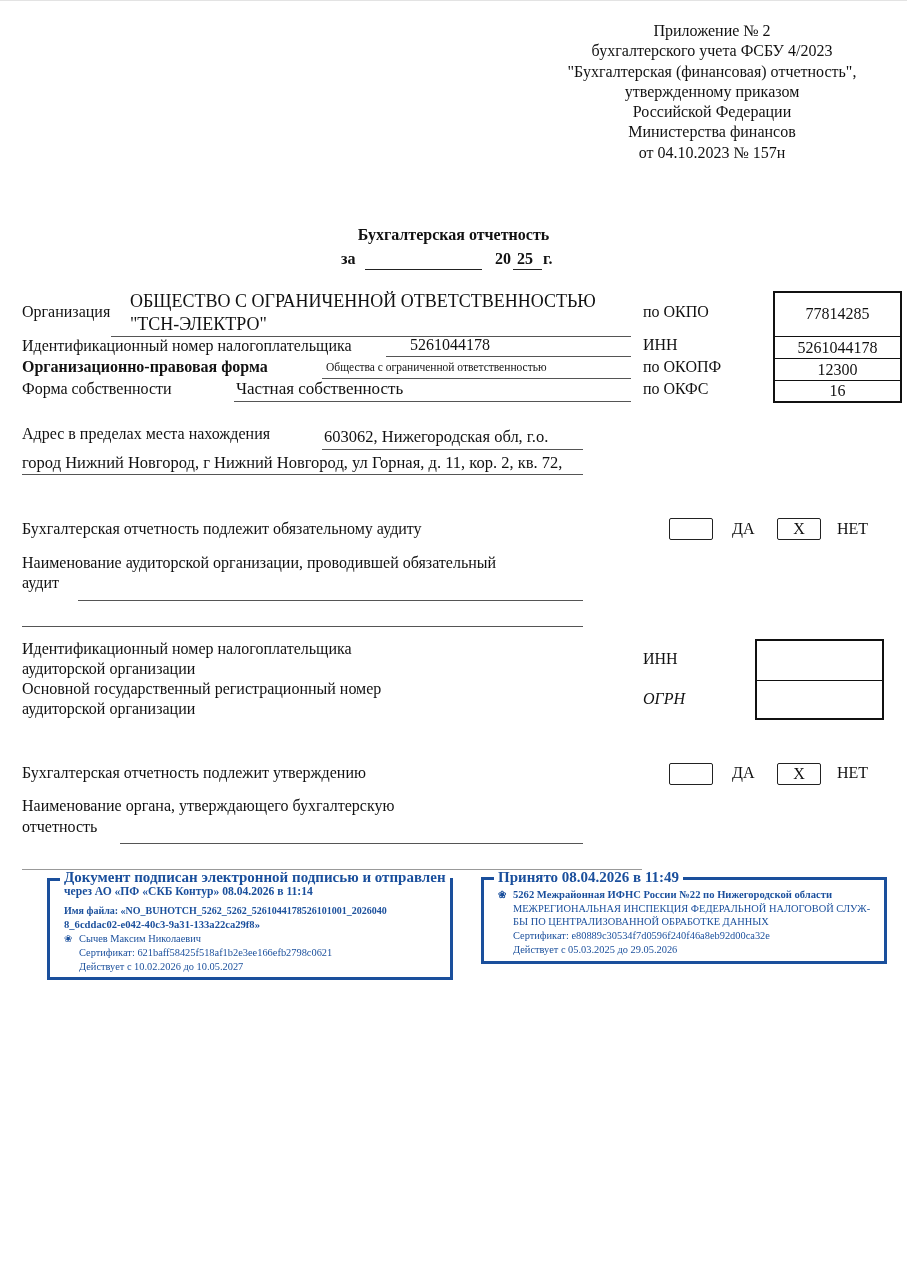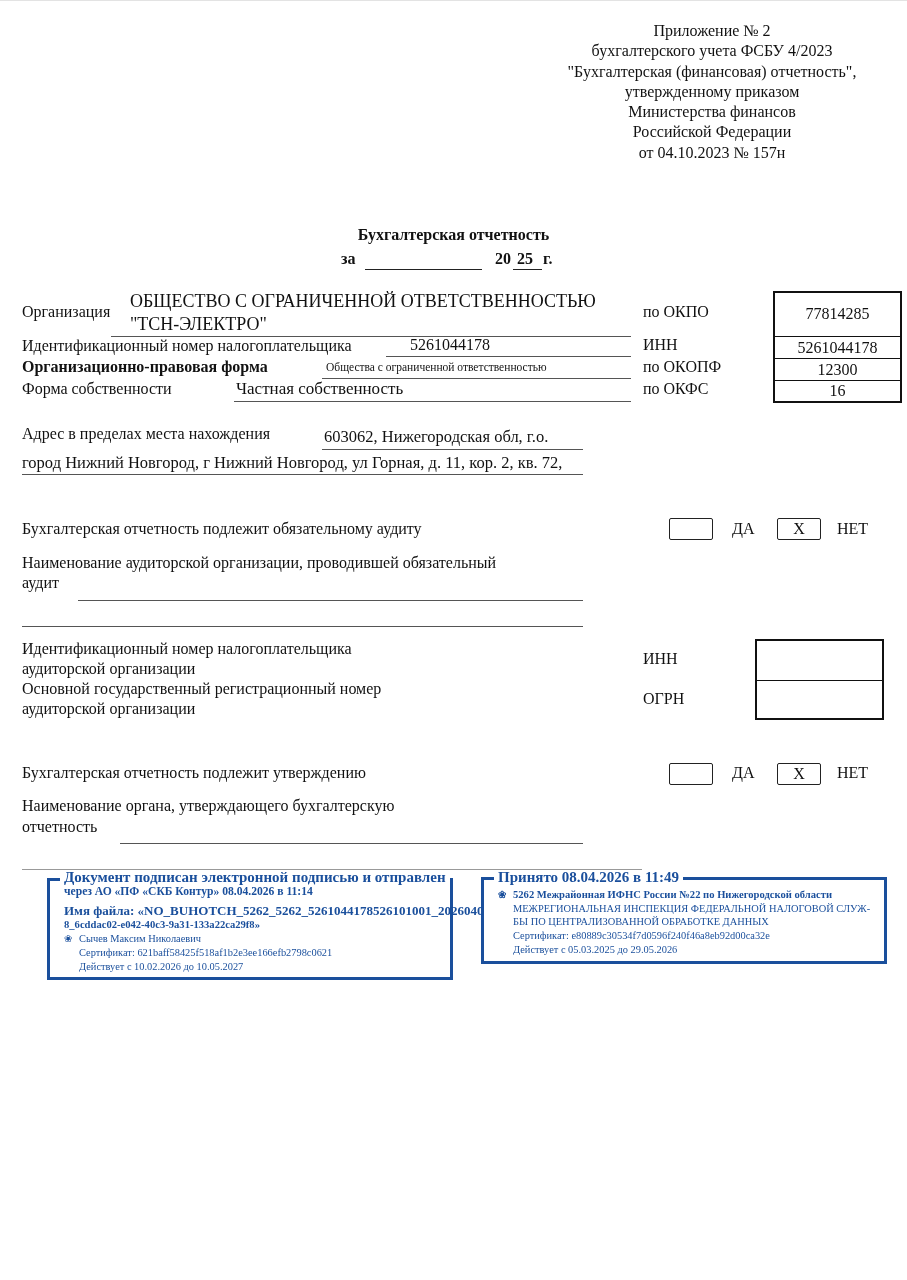--- a/index.html
+++ b/index.html
@@ -32,22 +32,22 @@
 </head>
 <body>
 
 <div class="topline"></div>
 
 <div class="annex">
   <div>Приложение № 2</div>
   <div>бухгалтерского учета ФСБУ 4/2023</div>
   <div>"Бухгалтерская (финансовая) отчетность",</div>
   <div>утвержденному приказом</div>
+  <div>Российской Федерации</div>
   <div>Министерства финансов</div>
-  <div>Российской Федерации</div>
   <div>от 04.10.2023 № 157н</div>
 </div>
 
 <div class="title">Бухгалтерская отчетность</div>
 <span class="abs period" style="left:341px; top:250px;">за</span>
 <span class="abs period" style="left:366px; top:250px; width:116px; text-align:center;"></span>
 <div class="uline" style="left:365px; top:269px; width:117px; background:#222;"></div>
 <span class="abs period" style="left:495px; top:250px;">20</span>
 <span class="abs period" style="left:517px; top:250px;">25</span>
 <div class="uline" style="left:513px; top:269px; width:29px; background:#222;"></div>
@@ -99,21 +99,21 @@
 <span class="val" style="left:80px; top:580px;"></span>
 <div class="uline" style="left:78px; top:600px; width:505px;"></div>
 <div class="uline" style="left:22px; top:626px; width:561px;"></div>
 
 <span class="lbl" style="left:22px; top:640px;">Идентификационный номер налогоплательщика</span>
 <span class="lbl" style="left:22px; top:660px;">аудиторской организации</span>
 <span class="lbl" style="left:22px; top:680px;">Основной государственный регистрационный номер</span>
 <span class="lbl" style="left:22px; top:700px;">аудиторской организации</span>
 
 <span class="lbl" style="left:643px; top:650px;">ИНН</span>
-<span class="lbl" style="left:643px; top:690px;">ОГРН</span>
+<span class="lbl" style="left:643px; top:690px;font-style:italic;">ОГРН</span>
 <div class="codebox" style="top:639px; height:81px;">
   <div class="codecell" style="top:0; height:40px; line-height:40px; border-bottom:1px solid #111;"></div>
   <div class="codecell" style="top:40px; height:37px; line-height:37px;"></div>
 </div>
 
 <span class="lbl" style="left:22px; top:764px;">Бухгалтерская отчетность подлежит утверждению</span>
 <div class="cb" style="left:669px; top:763px;"></div>
 <span class="lbl" style="left:732px; top:764px;">ДА</span>
 <div class="cb" style="left:777px; top:763px;">X</div>
 <span class="lbl" style="left:837px; top:764px;">НЕТ</span>
@@ -123,21 +123,21 @@
 <span class="val" style="left:122px; top:823px;"></span>
 <div class="uline" style="left:120px; top:843px; width:463px;"></div>
 
 <div class="uline" style="left:22px; top:869px; width:620px; background:#999;"></div>
 
 <div class="stamp" style="left:47px; top:878px; width:406px; height:102px;"></div>
 <div class="stamp-title" style="left:60px; top:870px;">
   <div>Документ подписан электронной подписью и отправлен</div>
 </div>
 <div class="stamp-line bold" style="left:64px; top:885px; font-size:11.6px;">через АО «ПФ «СКБ Контур» 08.04.2026 в 11:14</div>
-<div class="stamp-line bold" style="left:64px; top:904px; font-size:13px;">Имя файла: «NO_BUHOTCH_5262_5262_5261044178526101001_2026040</div>
+<div class="stamp-line bold" style="left:64px; top:904px; font-size:10px;">Имя файла: «NO_BUHOTCH_5262_5262_5261044178526101001_2026040</div>
 <div class="stamp-line bold" style="left:64px; top:918px; font-size:10.6px;">8_6cddac02-e042-40c3-9a31-133a22ca29f8»</div>
 <div class="stamp-line" style="left:64px; top:932px;">
   <span class="seal">❀</span><span>Сычев Максим Николаевич</span>
 </div>
 <div class="stamp-line" style="left:79px; top:946px;">Сертификат: 621baff58425f518af1b2e3ee166efb2798c0621</div>
 <div class="stamp-line" style="left:79px; top:960px;">Действует с 10.02.2026 до 10.05.2027</div>
 
 <div class="stamp" style="left:481px; top:877px; width:406px; height:87px;"></div>
 <div class="stamp-title" style="left:494px; top:870px;">Принято 08.04.2026 в 11:49</div>
 <div class="stamp-line bold" style="left:498px; top:888px; font-size:10.6px;">

